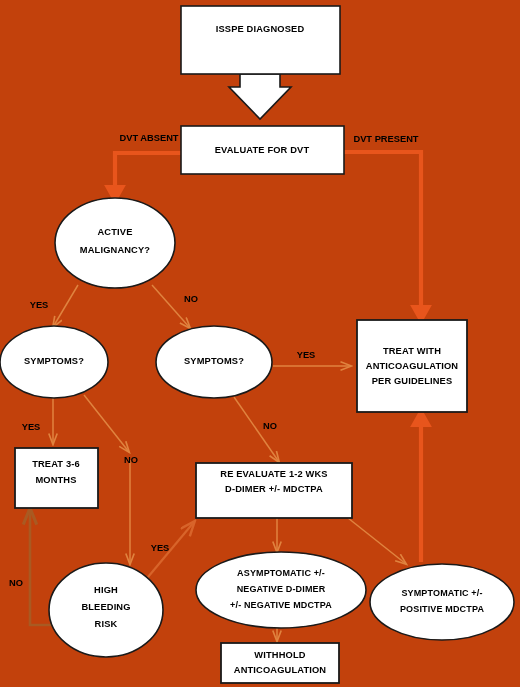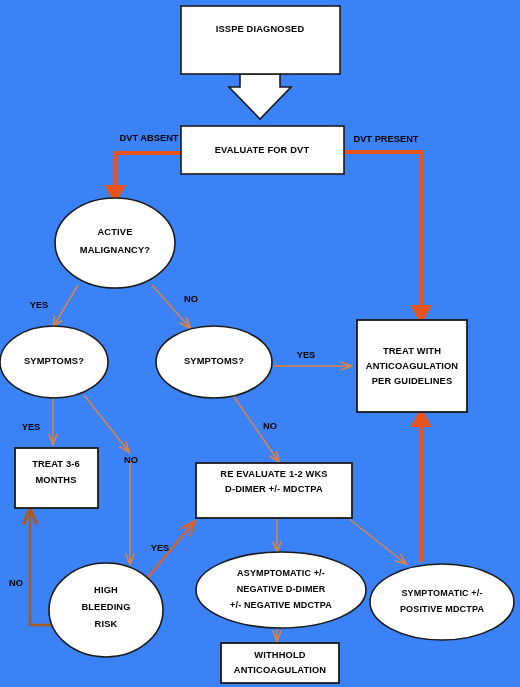--- a/index.html
+++ b/index.html
@@ -10,21 +10,21 @@
   body {
     width: 520px;
     height: 687px;
     font-family: "Liberation Sans", sans-serif;
     overflow: hidden;
   }
   #chart-root {
     position: relative;
     width: 520px;
     height: 687px;
-    background: #3b82f6;
+    background: #c2410c;
   }
   svg#flow {
     position: absolute;
     left: 0;
     top: 0;
     width: 520px;
     height: 687px;
     display: block;
   }
   .node-shape {

